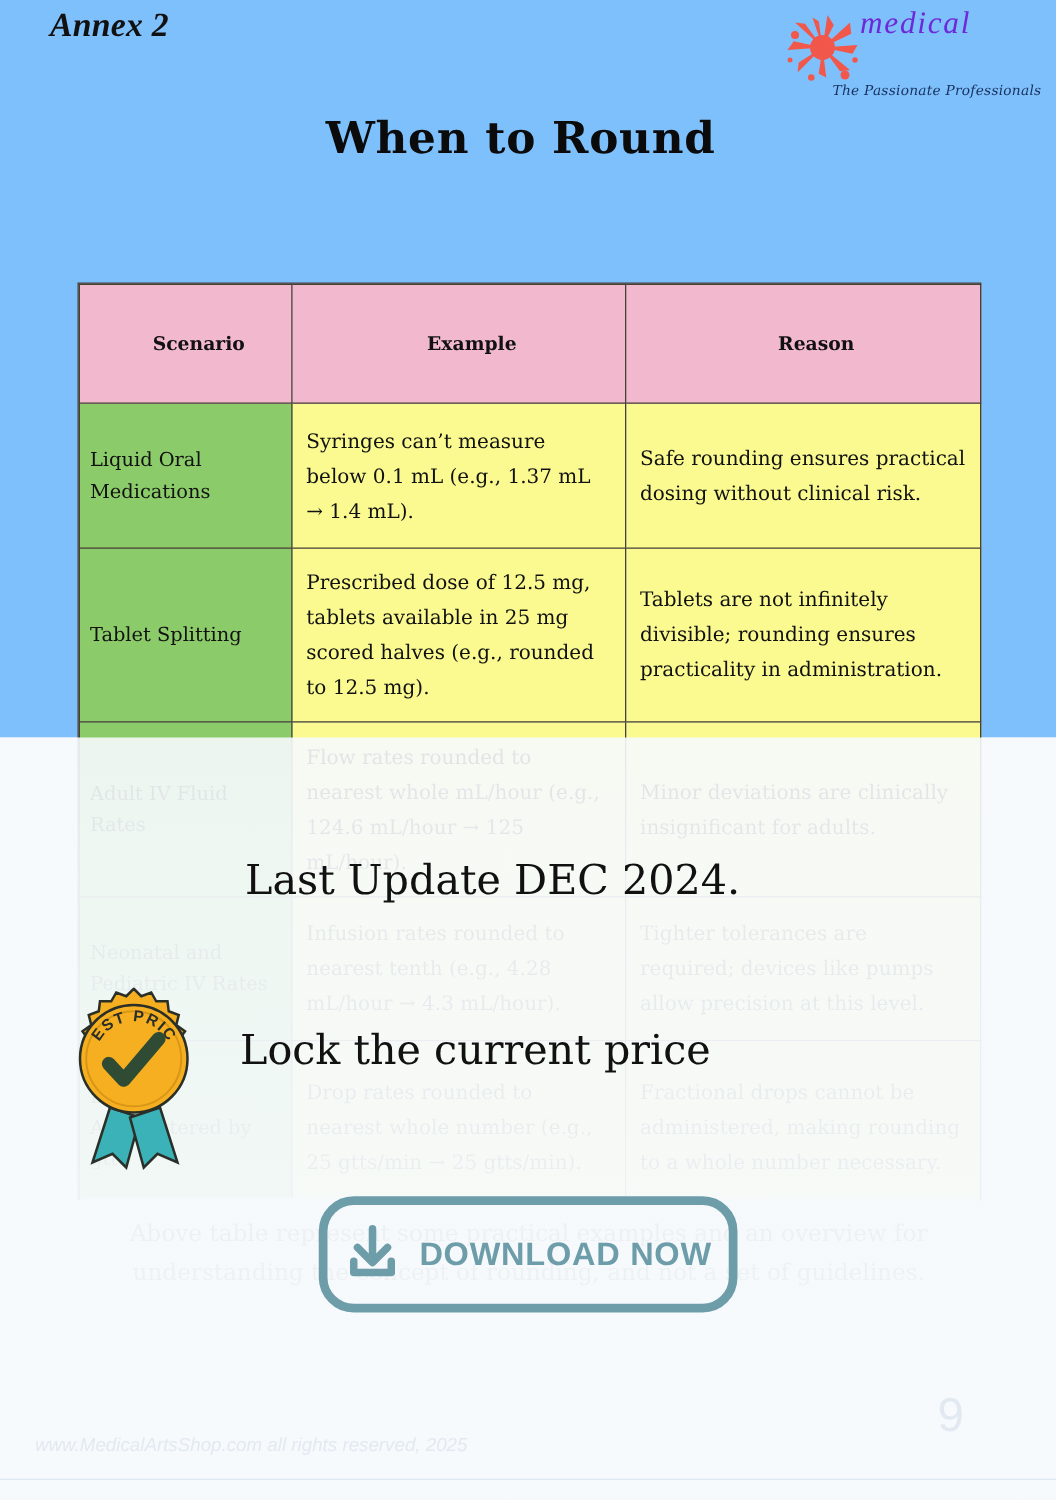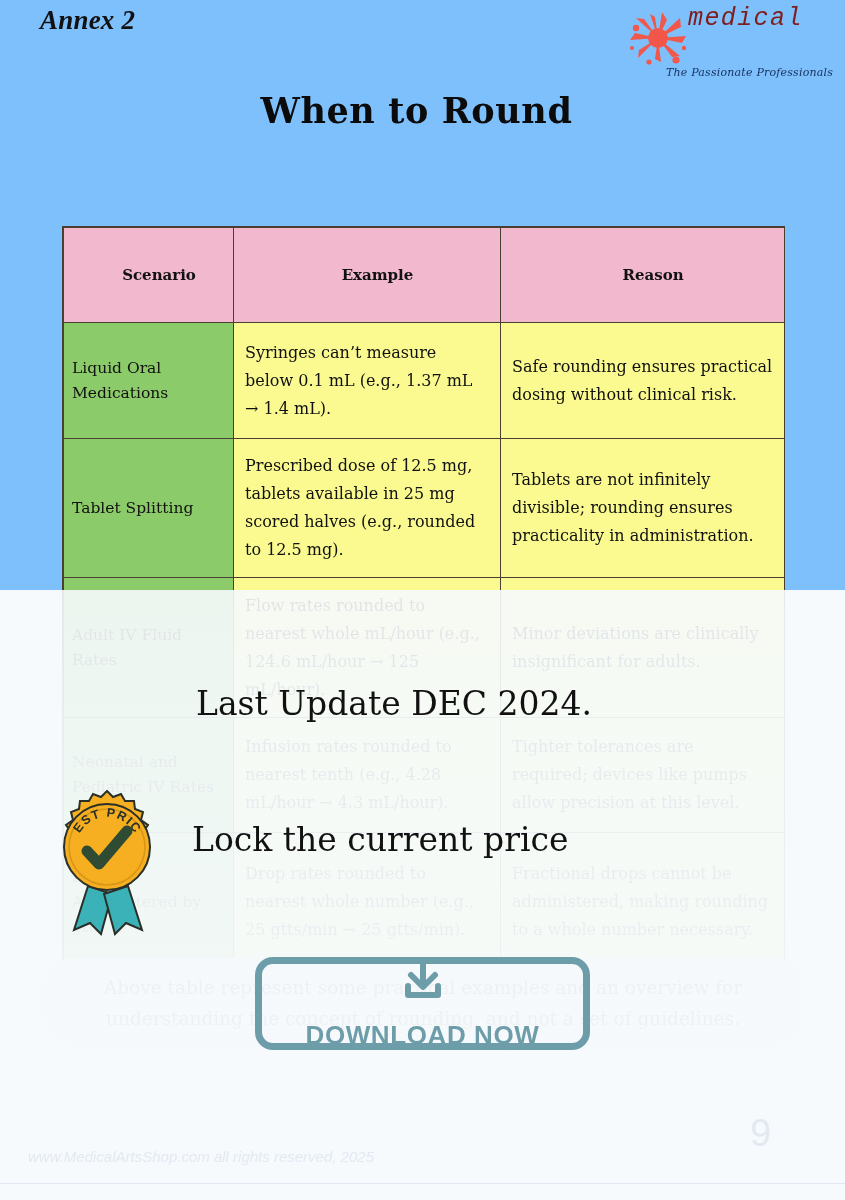--- a/index.html
+++ b/index.html
@@ -22,22 +22,22 @@
     font-family:"Liberation Serif",serif;
     font-style:italic;font-weight:700;
     font-size:27px;color:#111;
     letter-spacing:.2px;
   }
   
   .logo{position:absolute;left:620px;top:4px;width:212px;height:84px;}
   .logo .mark{position:absolute;left:8px;top:6px;width:60px;height:58px;}
   .logo .wordmark{
     position:absolute;left:68px;top:2px;width:146px;
-    font-family:Liberation Mono, monospace;font-style:italic;
-    color:#7f1d1d;font-size:25px;line-height:26px;
+    font-family:Liberation Serif, serif;font-style:italic;
+    color:#6d28d9;font-size:25px;line-height:26px;
     letter-spacing:1.4px;
   }
   .logo .wordmark .reg{font-size:10px;vertical-align:super;letter-spacing:0;}
   .logo .tagline{
     position:absolute;left:46px;top:62px;width:166px;text-align:left;
     font-family:"DejaVu Serif",serif;font-style:italic;
     color:#17305e;font-size:11px;letter-spacing:.2px;white-space:nowrap;
   }
   .title{
     position:absolute;left:0;top:90px;width:833px;text-align:center;
@@ -109,24 +109,24 @@
   }
   .promo-update{left:196px;top:684px;}
   .promo-lock{left:192px;top:820px;}
 
   
   .badge{position:absolute;left:44px;top:790px;width:126px;height:146px;}
 
   
   .dlbtn{
     position:absolute;left:255px;top:957px;width:335px;height:93px;
-    border:7px solid #6e9daa;border-radius:18px;
+    border:7px solid #6e9daa;border-radius:28px;
     background:transparent;
     display:flex;align-items:center;justify-content:center;gap:16px;
-    box-sizing:border-box;cursor:pointer;flex-direction:column;
+    box-sizing:border-box;cursor:pointer;
   }
   .dlbtn .lbl{
     font-family:"Liberation Sans",sans-serif;
     font-weight:700;font-size:26px;color:#6e9daa;
     letter-spacing:.6px;
   }
 
   
   .foot-rule{
     position:absolute;left:0;top:1183px;width:845px;height:1px;background:#dfe7f0;

